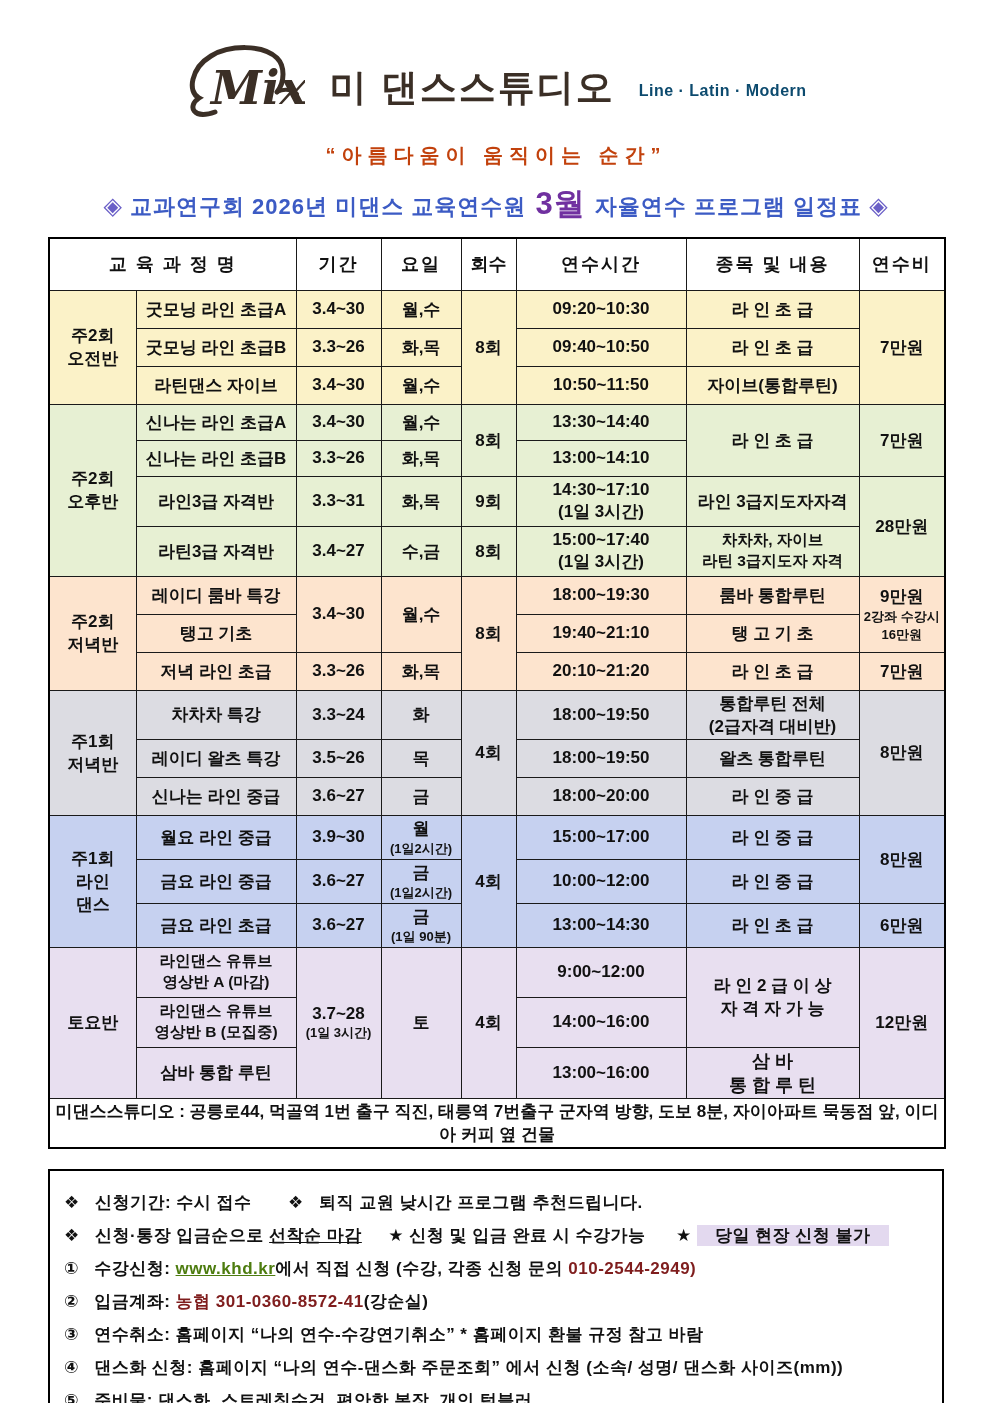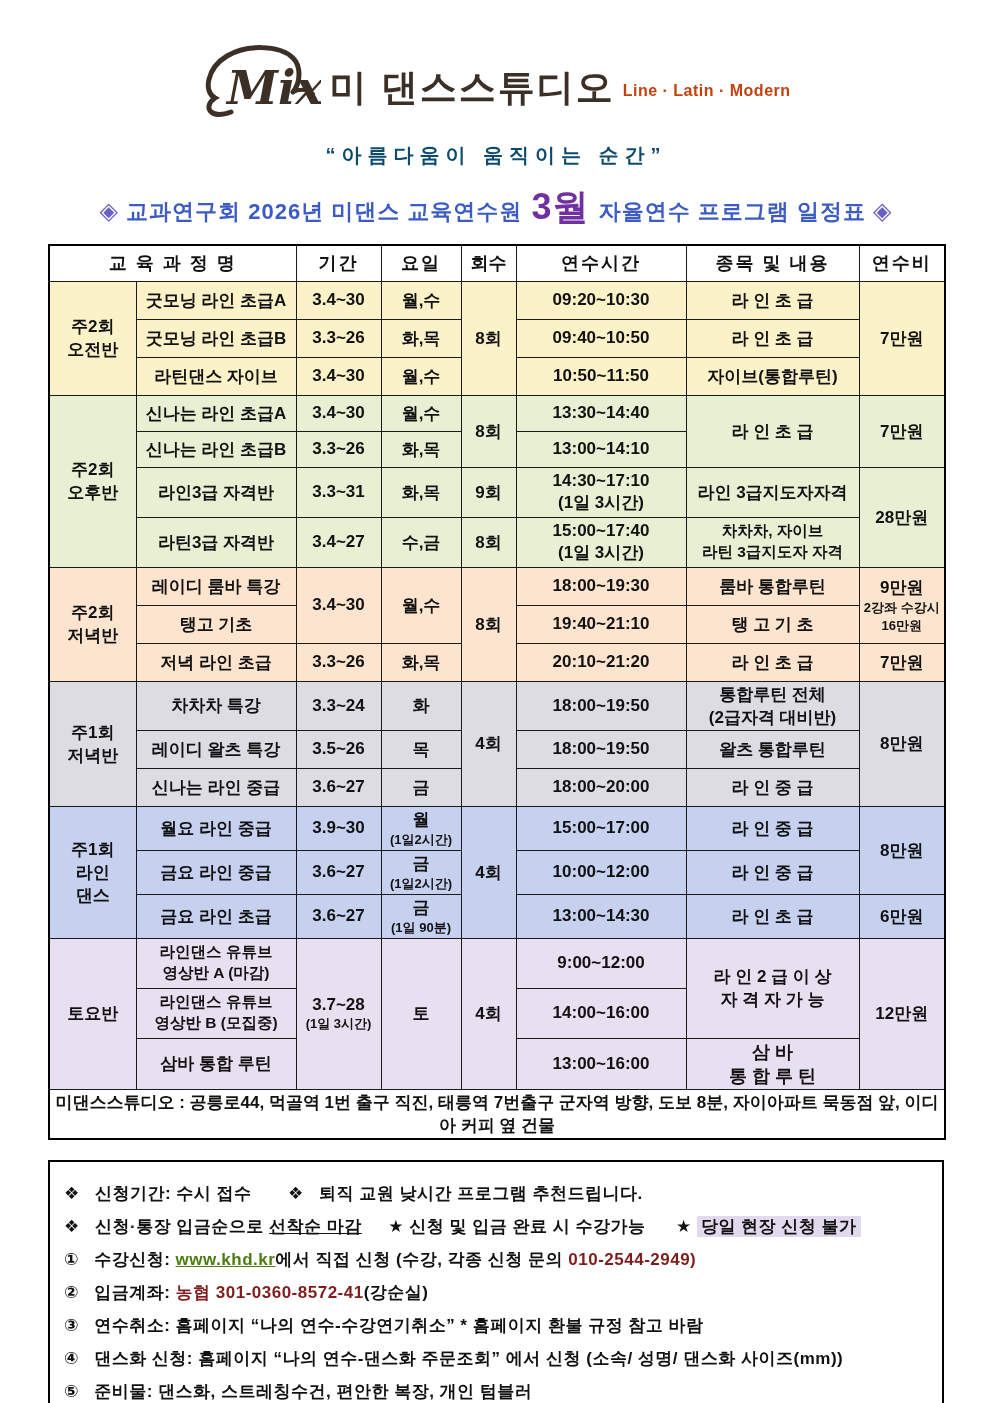--- a/index.html
+++ b/index.html
@@ -4,28 +4,28 @@
 <style>
   * { margin:0; padding:0; box-sizing:border-box; }
   html,body { background:#fff; }
   body {
     width:992px; height:1403px; margin:0 auto; position:relative;
     font-family:"Liberation Sans","DejaVu Sans",sans-serif;
     color:#111;
   }
   
   .hdr { padding-top:42px; text-align:center; }
-  .brandrow { display:flex; align-items:center; justify-content:center; gap:8px; }
+  .brandrow { display:flex; align-items:center; justify-content:center; gap:24px; }
   .logoMark { display:inline-block; }
   .brandName { font-size:37px; font-weight:bold; color:#3b2f26; letter-spacing:2px; }
-  .brandSub { font-size:16px; color:#c2410c; font-weight:bold; letter-spacing:0.5px; padding-top:6px;}
-  .quote { margin-top:8px; font-size:20px; font-weight:bold; letter-spacing:6px; color:#0c4a6e; }
+  .brandSub { font-size:16px; color:#0c4a6e; font-weight:bold; letter-spacing:0.5px; padding-top:6px;}
+  .quote { margin-top:8px; font-size:20px; font-weight:bold; letter-spacing:6px; color:#c2410c; }
   .title { margin-top:14px; font-size:22px; font-weight:bold; color:#3c5bc4; letter-spacing:1px;}
   .title .dia { color:#6a5fc7; font-size:24px; font-weight:normal; }
-  .title .month { color:#7030a0; font-size:36px; padding:0 2px; }
+  .title .month { color:#7030a0; font-size:31px; padding:0 2px; }
 
   
   table.sched {
     border-collapse:collapse; table-layout:fixed;
     margin:12px 0 0 48px; width:896px;
     border:2px solid #000;
     font-weight:bold;
   }
   table.sched td, table.sched th {
     border:1px solid #1a1a1a; text-align:center; vertical-align:middle;
@@ -33,35 +33,35 @@
   }
   table.sched th { background:#fff; font-size:18px; letter-spacing:2px; }
   .pre { white-space:pre-line; }
   .sub { display:block; font-size:13px; font-weight:bold; white-space:pre-line; }
   .band-yellow td { background:#fbf2c8; }
   .band-green  td { background:#e7f0d3; }
   .band-peach  td { background:#fde4ce; }
   .band-gray   td { background:#dcdce2; }
   .band-blue   td { background:#c6d1f0; }
   .band-purple td { background:#e8dff0; }
-  tr.rh36 { height:36px; } tr.rh38 { height:38px; } tr.rh34 { height:36px; }
+  tr.rh36 { height:52px; } tr.rh38 { height:38px; } tr.rh34 { height:36px; }
   tr.rh42 { height:42px; } tr.rh46 { height:50px;padding-left:10px; } tr.rh48 { height:48px; }
   tr.rh50 { height:50px; } tr.rh44 { height:44px; } tr.rh32 { height:32px; }
   td.loc { background:#fff; text-align:left; font-size:15px; padding:4px 8px; font-weight:bold;margin-left:46px; }
 
   
   .notice {
     margin:20px 0 0 48px; width:896px; border:2px solid #000;
     padding:12px 14px 10px 14px; font-size:17px; font-weight:bold;
   }
   .nline { margin:7px 0; line-height:26px; letter-spacing:0.5px; }
   .nline .gap { display:inline-block; width:26px; }
   .nline .sgap { display:inline-block; width:10px; }
   .u { text-decoration:underline; }
-  .hl { background:#e3d9ef; padding:1px 4px; }
+  .hl { background:#e3d9ef; padding:1px 18px; }
   .link { color:#4d7c0f; text-decoration:underline; }
   .blue { color:#7f1d1d; }
   .lastline { color:#2337cf; }
 </style>
 </head>
 <body>
 
 <div class="hdr">
   <div class="brandrow">
     <span class="logoMark">

